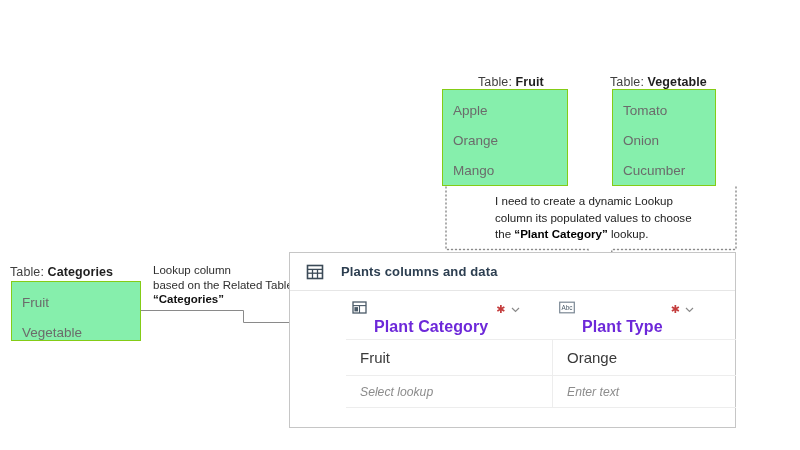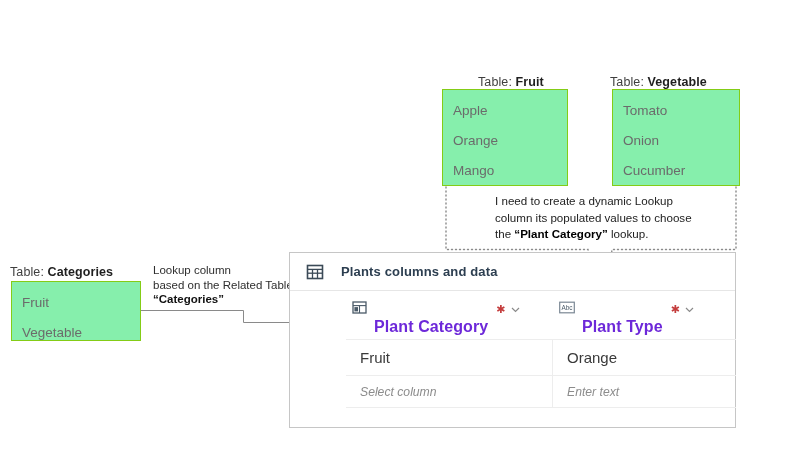--- a/index.html
+++ b/index.html
@@ -167,21 +167,21 @@
 <div class="abs valuebox" style="left:442px; top:89px; width:126px; height:97px;">
   <div class="row">Apple</div>
   <div class="row">Orange</div>
   <div class="row">Mango</div>
 </div>
 
 <div class="abs tbl-caption" style="left:610px; top:75px;">
   <span>Table:</span>
   <b>Vegetable</b>
 </div>
-<div class="abs valuebox" style="left:612px; top:89px; width:128px; height:97px;">
+<div class="abs valuebox" style="left:612px; top:89px; width:104px; height:97px;">
   <div class="row">Tomato</div>
   <div class="row">Onion</div>
   <div class="row">Cucumber</div>
 </div>
 
 <div class="abs callout" style="left:495px; top:193px; width:230px;">
   <div>I need to create a dynamic Lookup</div>
   <div>column its populated values to choose</div>
   <div>
     <span>the </span><b>“Plant Category”</b><span> lookup.</span>
@@ -255,18 +255,18 @@
     </div>
 
   </div>
 
   <div class="data-grid">
     <div class="data-row row-value">
       <div class="data-cell c1">Fruit</div>
       <div class="data-cell c2">Orange</div>
     </div>
     <div class="data-row row-placeholder">
-      <div class="data-cell c1">Select column</div>
+      <div class="data-cell c1">Select lookup</div>
       <div class="data-cell c2">Enter text</div>
     </div>
   </div>
 
 </div>
 
 </body></html>

